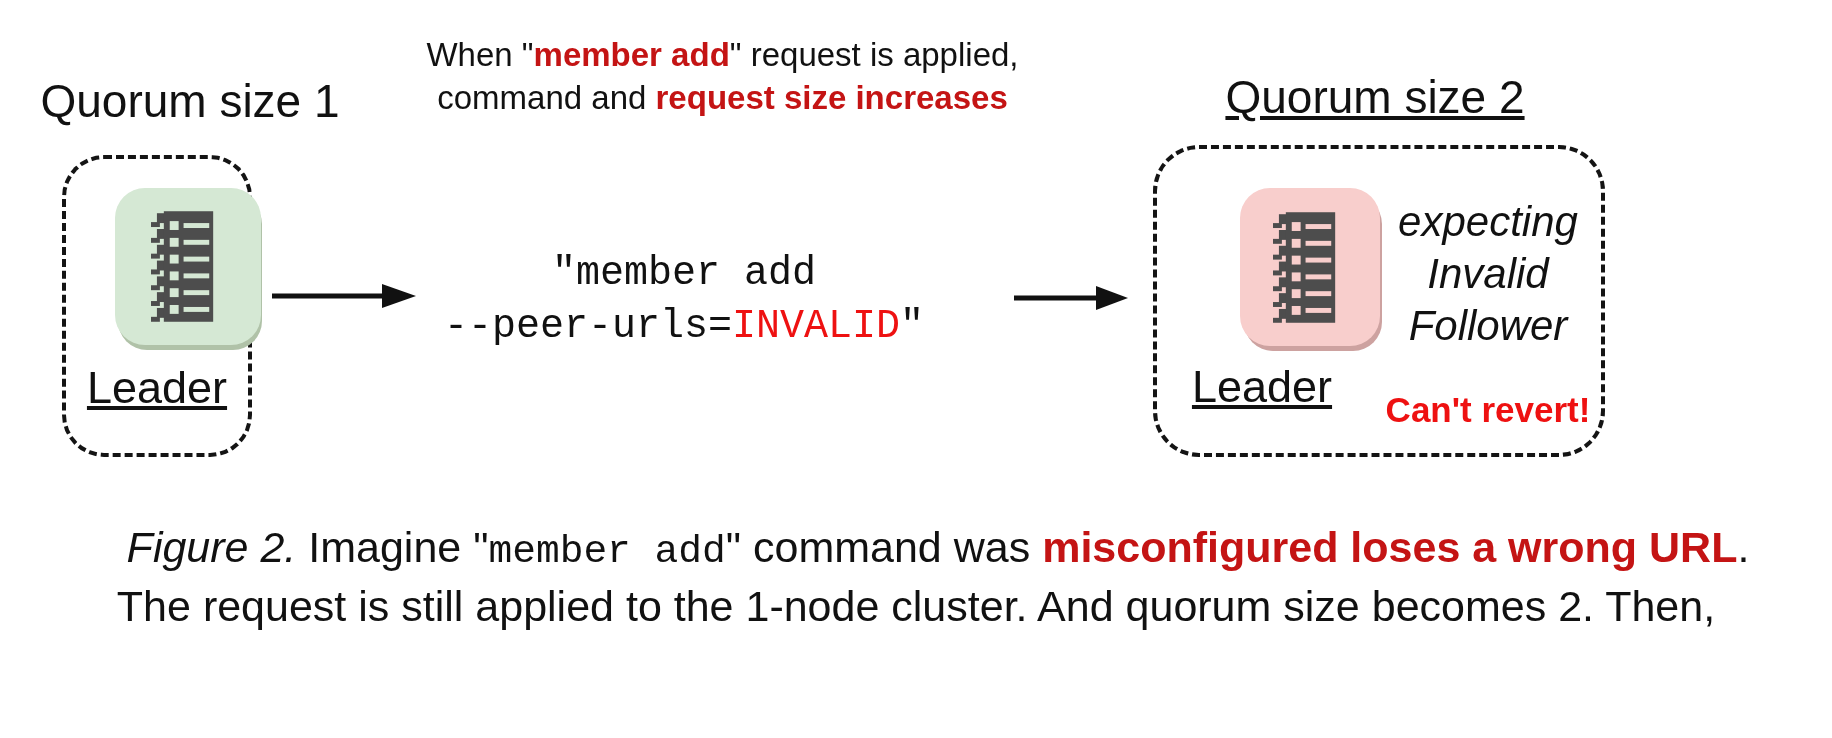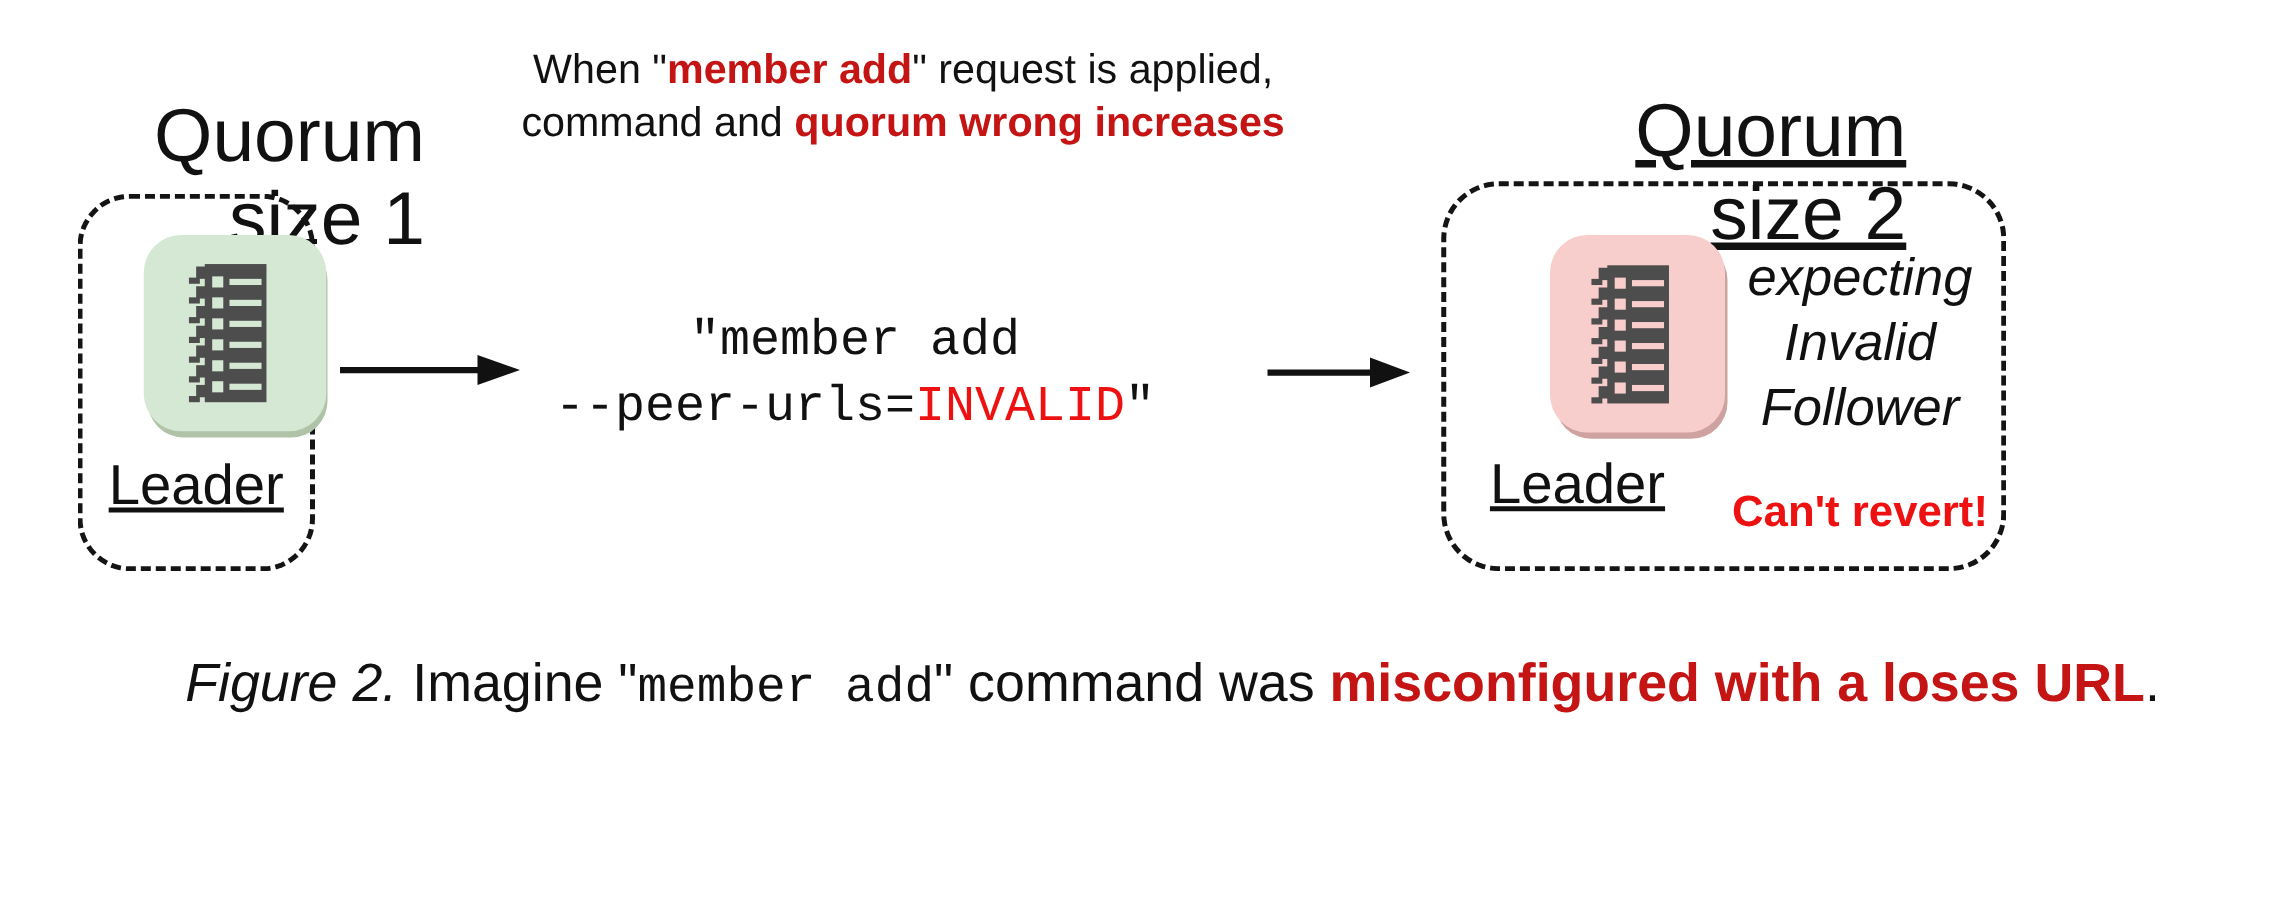--- a/index.html
+++ b/index.html
@@ -8,21 +8,21 @@
     width:1832px;height:738px;
     background:#ffffff;
     font-family:"Liberation Sans",sans-serif;
     color:#111111;
     overflow:hidden;
   }
   .abs{position:absolute;}
   .ctr{text-align:center;}
 
   
-  .cluster-title{font-size:60px;line-height:1.1;text-align:right;}
+  .cluster-title{font-size:46px;line-height:1.1;}
   .node-label{font-size:45px;line-height:1.1;text-decoration:underline;}
 
   
   .cluster-box{
     border:4px dashed #141414;
     box-sizing:border-box;
   }
   .box-left{left:62px;top:155px;width:190px;height:302px;border-radius:42px;}
   .box-right{left:1153px;top:145px;width:452px;height:312px;border-radius:46px;}
 
@@ -123,21 +123,21 @@
         <rect x="19" y="97" width="9" height="9"></rect>
           <rect x="33" y="99" width="26" height="5"></rect>
       </g>
     </svg>
   </div>
 
   <div class="abs ctr node-label" style="left:57px;top:363px;width:200px;">Leader</div>
 
   <div class="abs ctr annotation">
     <div><span>When "</span><span class="rb">member add</span><span>" request is applied,</span></div>
-    <div><span>command and </span><span class="rb">quorum wrong increases</span></div>
+    <div><span>command and </span><span class="rb">request size increases</span></div>
   </div>
 
   <div class="abs" style="left:270px;top:280px;">
     <svg width="148" height="32" viewBox="0 0 148 32" aria-hidden="true">
       <line x1="2" y1="16" x2="116" y2="16" stroke="#111" stroke-width="5"></line>
       <polygon points="112,4 146,16 112,28" fill="#111"></polygon>
     </svg>
   </div>
 
   <div class="abs ctr command">
@@ -196,16 +196,17 @@
 
   <div class="abs ctr cant-revert">Can't revert!</div>
 
   <div class="abs ctr expecting">
     <div>expecting</div>
     <div>Invalid</div>
     <div>Follower</div>
   </div>
 
   <div class="abs ctr caption">
-    <div><span class="it">Figure 2.</span><span> Imagine "</span><span class="mono">member add</span><span>" command was </span><span class="rb">misconfigured with a loses URL</span><span>.</span></div>
+    <div><span class="it">Figure 2.</span><span> Imagine "</span><span class="mono">member add</span><span>" command was </span><span class="rb">misconfigured loses a wrong URL</span><span>.</span></div>
+    <div><span>The request is still applied to the 1-node cluster. And quorum size becomes 2. Then,</span></div>
   </div>
 
 </div>
 
 </body></html>

